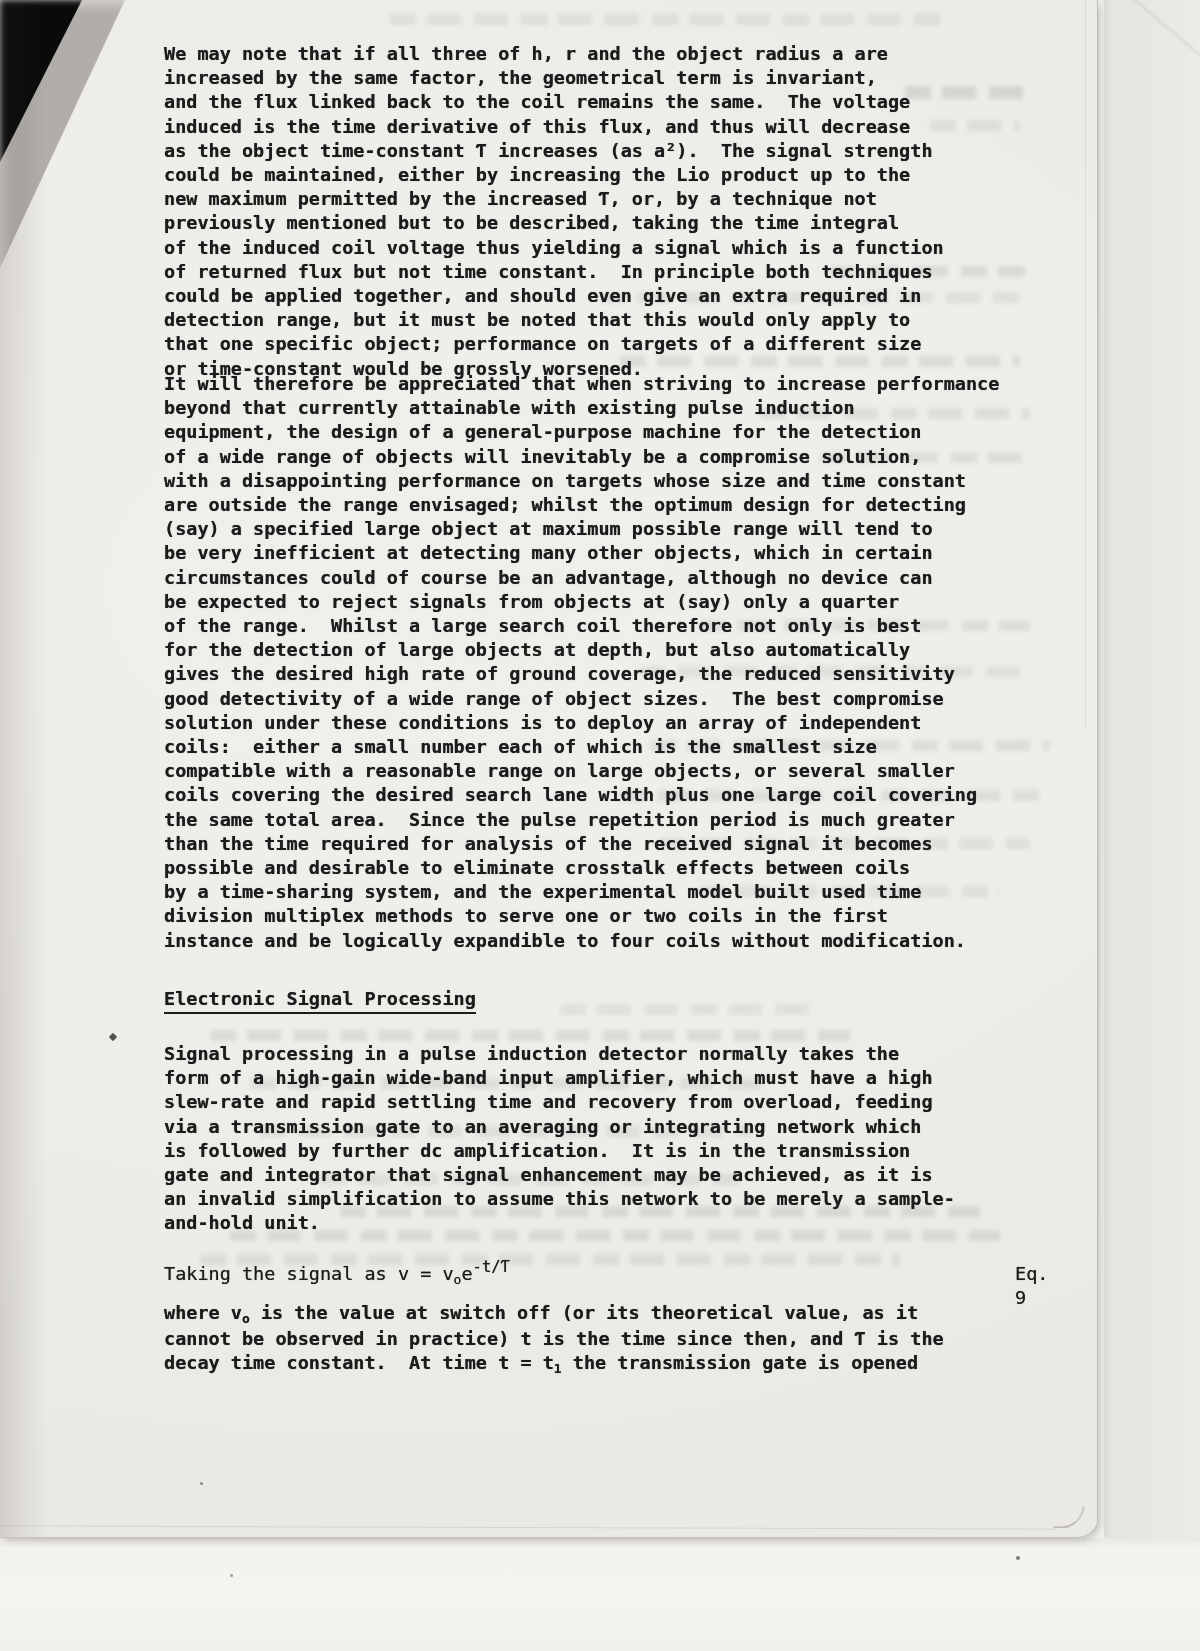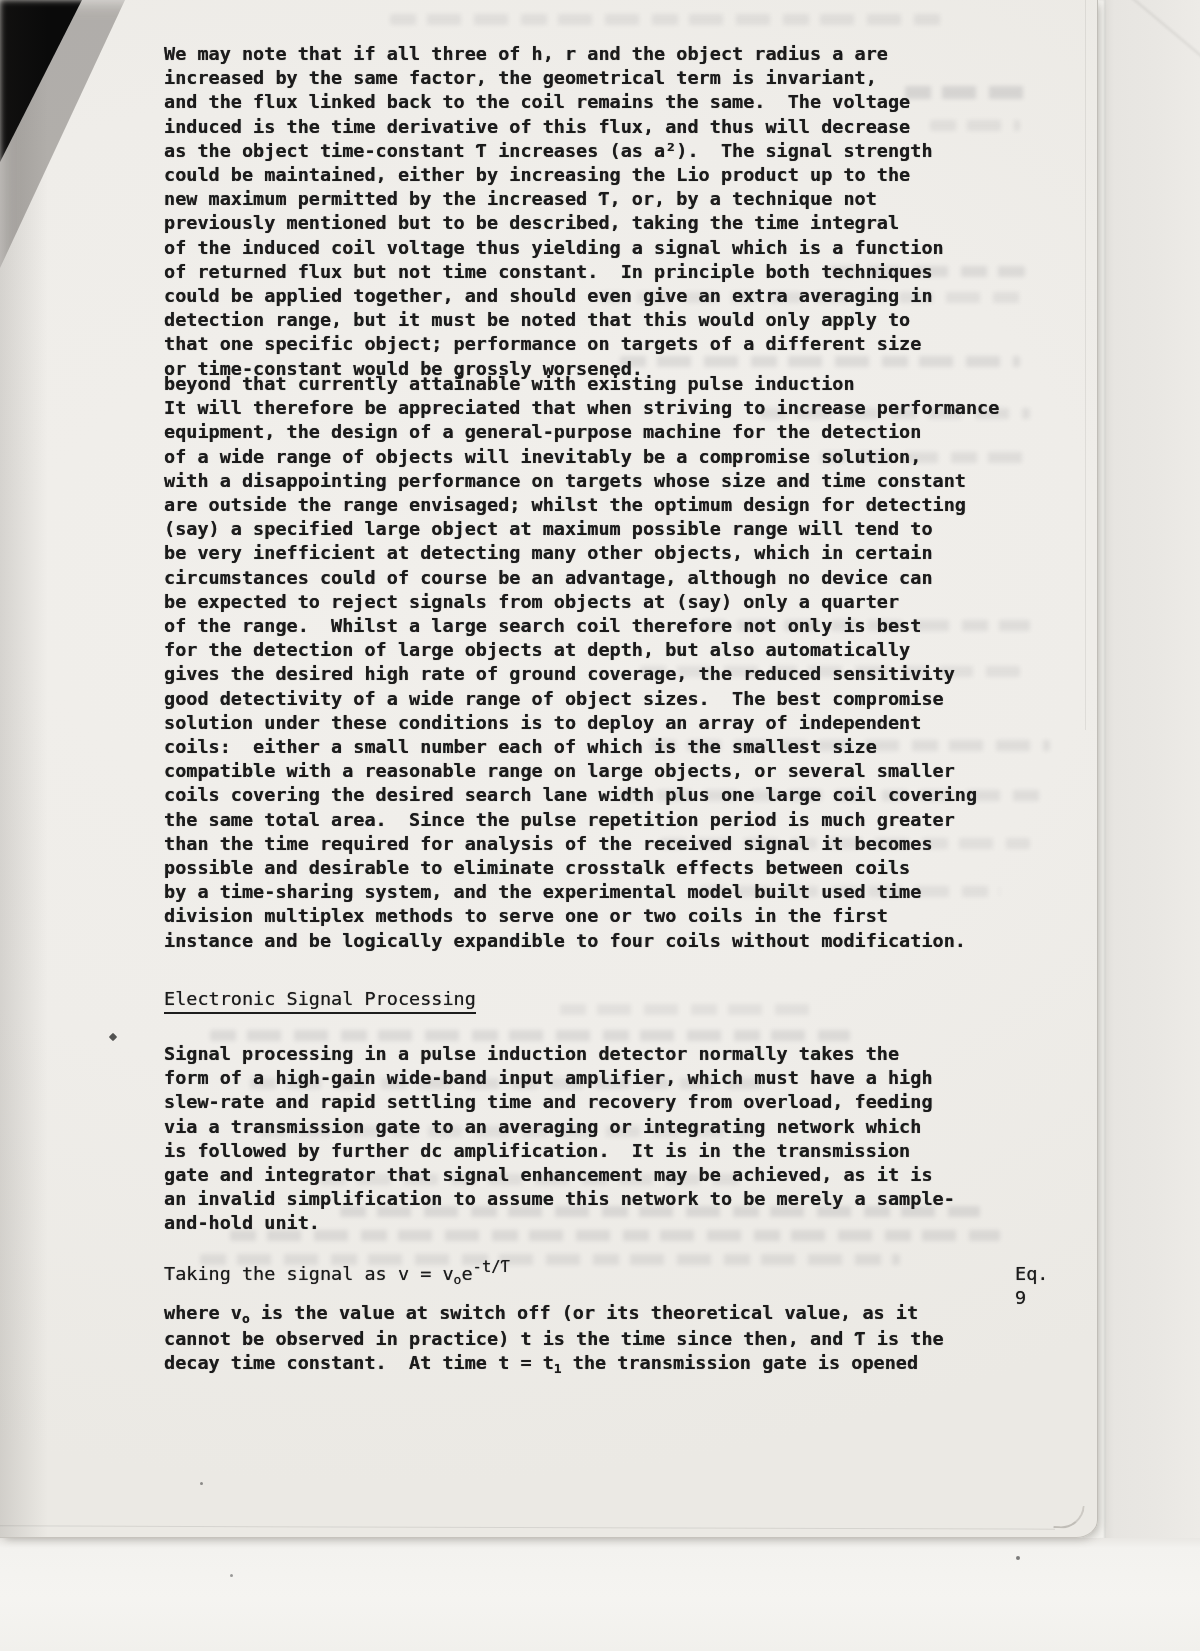--- a/index.html
+++ b/index.html
@@ -65,21 +65,21 @@
     background:rgba(0,0,0,.08);transform:rotate(40deg);filter:blur(1px);
   }
   
   .block{position:absolute;left:164px;color:#1b1b1b;}
   .para{font-size:18.5px;line-height:24.2px;font-weight:700;
         text-shadow:0 0 .7px rgba(25,25,25,.75);}
   .tline{white-space:pre;}
   .sb{font-size:13px;position:relative;top:4px;}
   .sp{font-size:15.5px;position:relative;top:-8px;}
   .heading .hd{
-    font-size:18.5px;font-weight:400;text-shadow:0 0 .7px rgba(25,25,25,.75);
+    font-size:18.5px;font-weight:700;text-shadow:0 0 .7px rgba(25,25,25,.75);
     border-bottom:2px solid #1d1d1d;padding-bottom:3px;white-space:pre;
   }
   .eq-row{font-size:18.5px;font-weight:400;line-height:24.2px;
           text-shadow:0 0 .7px rgba(25,25,25,.75);width:880px;}
   .eq-label{position:absolute;left:851px;top:0;}
   
   .ghost{
     position:absolute;height:11px;border-radius:2px;filter:blur(2.2px);
     background:repeating-linear-gradient(90deg,#3c3c48 0 26px,transparent 26px 37px,#3c3c48 37px 71px,transparent 71px 84px,#3c3c48 84px 118px,transparent 118px 131px);
   }
@@ -132,28 +132,28 @@
       <div class="tline">We may note that if all three of h, r and the object radius a are</div>
       <div class="tline">increased by the same factor, the geometrical term is invariant,</div>
       <div class="tline">and the flux linked back to the coil remains the same.  The voltage</div>
       <div class="tline">induced is the time derivative of this flux, and thus will decrease</div>
       <div class="tline">as the object time-constant Ƭ increases (as a²).  The signal strength</div>
       <div class="tline">could be maintained, either by increasing the Lio product up to the</div>
       <div class="tline">new maximum permitted by the increased Ƭ, or, by a technique not</div>
       <div class="tline">previously mentioned but to be described, taking the time integral</div>
       <div class="tline">of the induced coil voltage thus yielding a signal which is a function</div>
       <div class="tline">of returned flux but not time constant.  In principle both techniques</div>
-      <div class="tline">could be applied together, and should even give an extra averaging in</div>
+      <div class="tline">could be applied together, and should even give an extra required in</div>
       <div class="tline">detection range, but it must be noted that this would only apply to</div>
       <div class="tline">that one specific object; performance on targets of a different size</div>
       <div class="tline">or time-constant would be grossly worsened.</div>
     </div>
   <div class="block para" style="top:372px">
+      <div class="tline">It will therefore be appreciated that when striving to increase performance</div>
       <div class="tline">beyond that currently attainable with existing pulse induction</div>
-      <div class="tline">It will therefore be appreciated that when striving to increase performance</div>
       <div class="tline">equipment, the design of a general-purpose machine for the detection</div>
       <div class="tline">of a wide range of objects will inevitably be a compromise solution,</div>
       <div class="tline">with a disappointing performance on targets whose size and time constant</div>
       <div class="tline">are outside the range envisaged; whilst the optimum design for detecting</div>
       <div class="tline">(say) a specified large object at maximum possible range will tend to</div>
       <div class="tline">be very inefficient at detecting many other objects, which in certain</div>
       <div class="tline">circumstances could of course be an advantage, although no device can</div>
       <div class="tline">be expected to reject signals from objects at (say) only a quarter</div>
       <div class="tline">of the range.  Whilst a large search coil therefore not only is best</div>
       <div class="tline">for the detection of large objects at depth, but also automatically</div>

